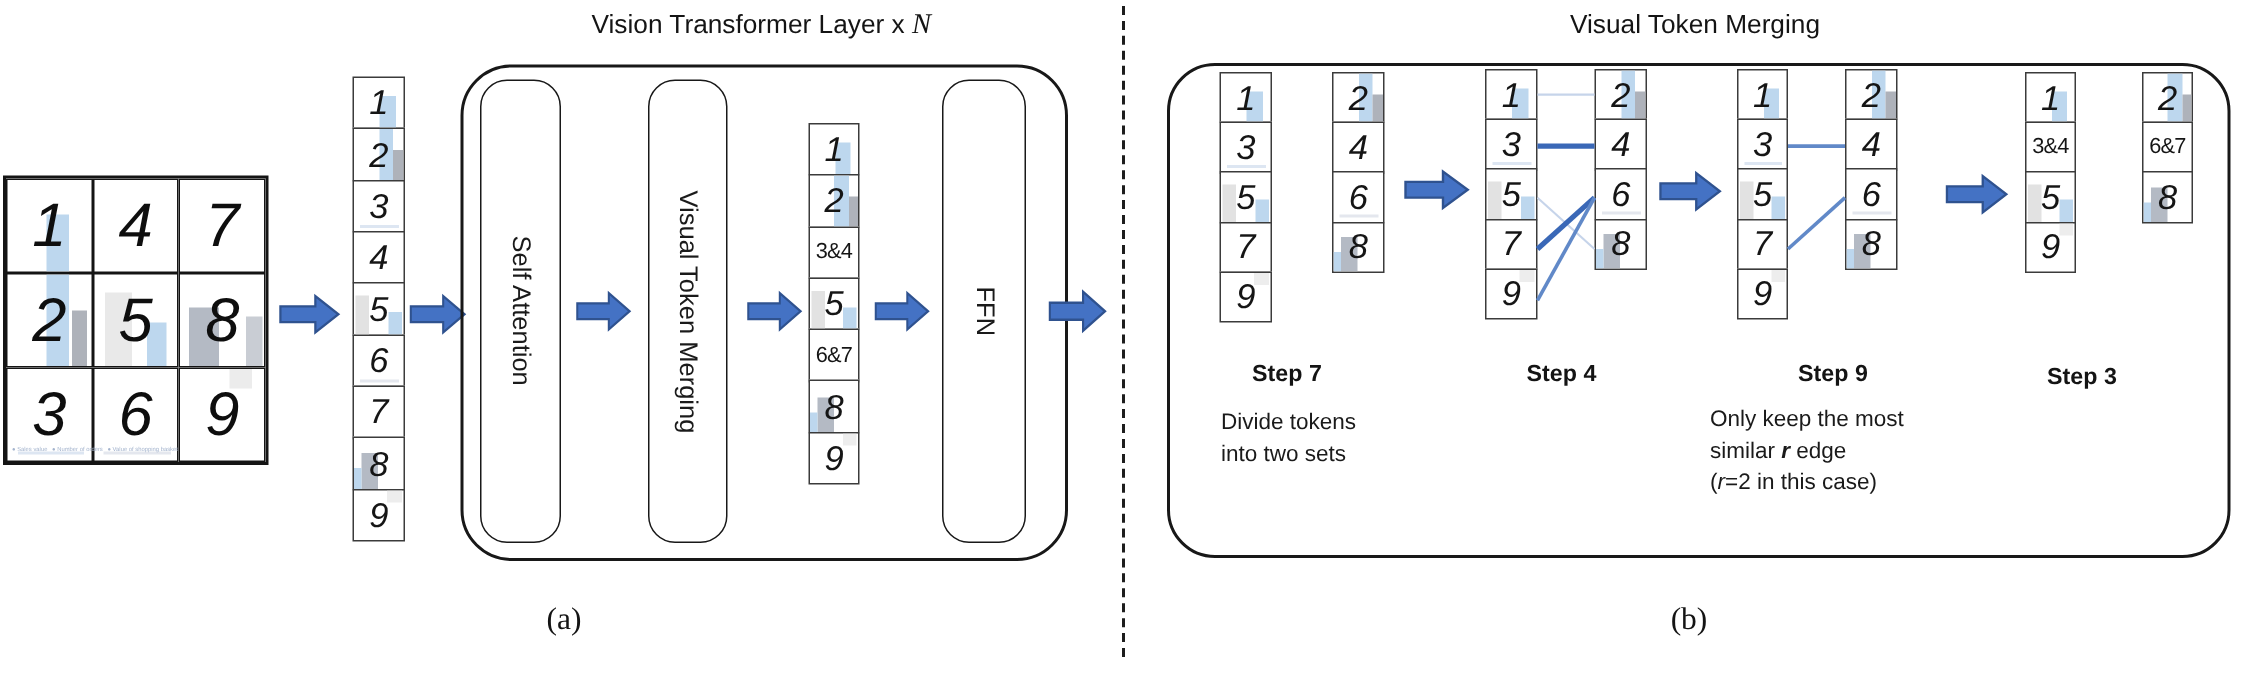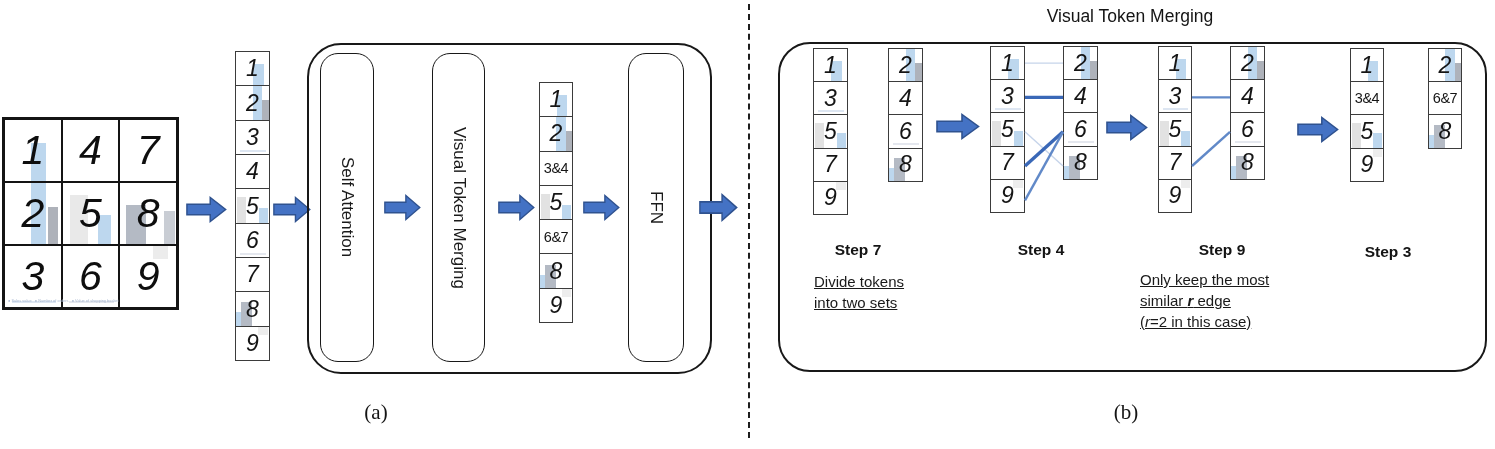--- a/index.html
+++ b/index.html
@@ -60,29 +60,30 @@
   #grid .fg9::before{left:58%;width:28%;top:0;height:22%;background:#ececec;}
 
   
   .arrow{position:absolute;overflow:visible;}
 
   
   #divider{position:absolute;left:748px;top:4px;height:434px;width:0;border-left:2.6px dashed #1d1d1d;}
 
   
   .step-label{position:absolute;font-weight:bold;font-size:15.5px;text-align:center;width:100px;}
-  .desc{position:absolute;font-size:15px;line-height:21px;white-space:pre-line;color:#1a1a1a;text-decoration:underline;}
+  .desc{position:absolute;font-size:15px;line-height:21px;white-space:pre-line;color:#1a1a1a;}
   .edges{position:absolute;overflow:visible;}
   .serif-i{font-style:italic;}
 </style>
 </head>
 <body>
 
 <div id="stage">
 
+  <div class="abs fig-title" style="left:300px;top:6px;width:415px;"><span>Vision Transformer Layer x </span><span class="math-n">N</span></div>
 
   <div id="grid">
       <div class="gcell">
         <div class="frag fg1"></div>
         <span class="num">1</span>
       </div>
       <div class="gcell">
         <div class="frag fg4"></div>
         <span class="num">4</span>
       </div>

